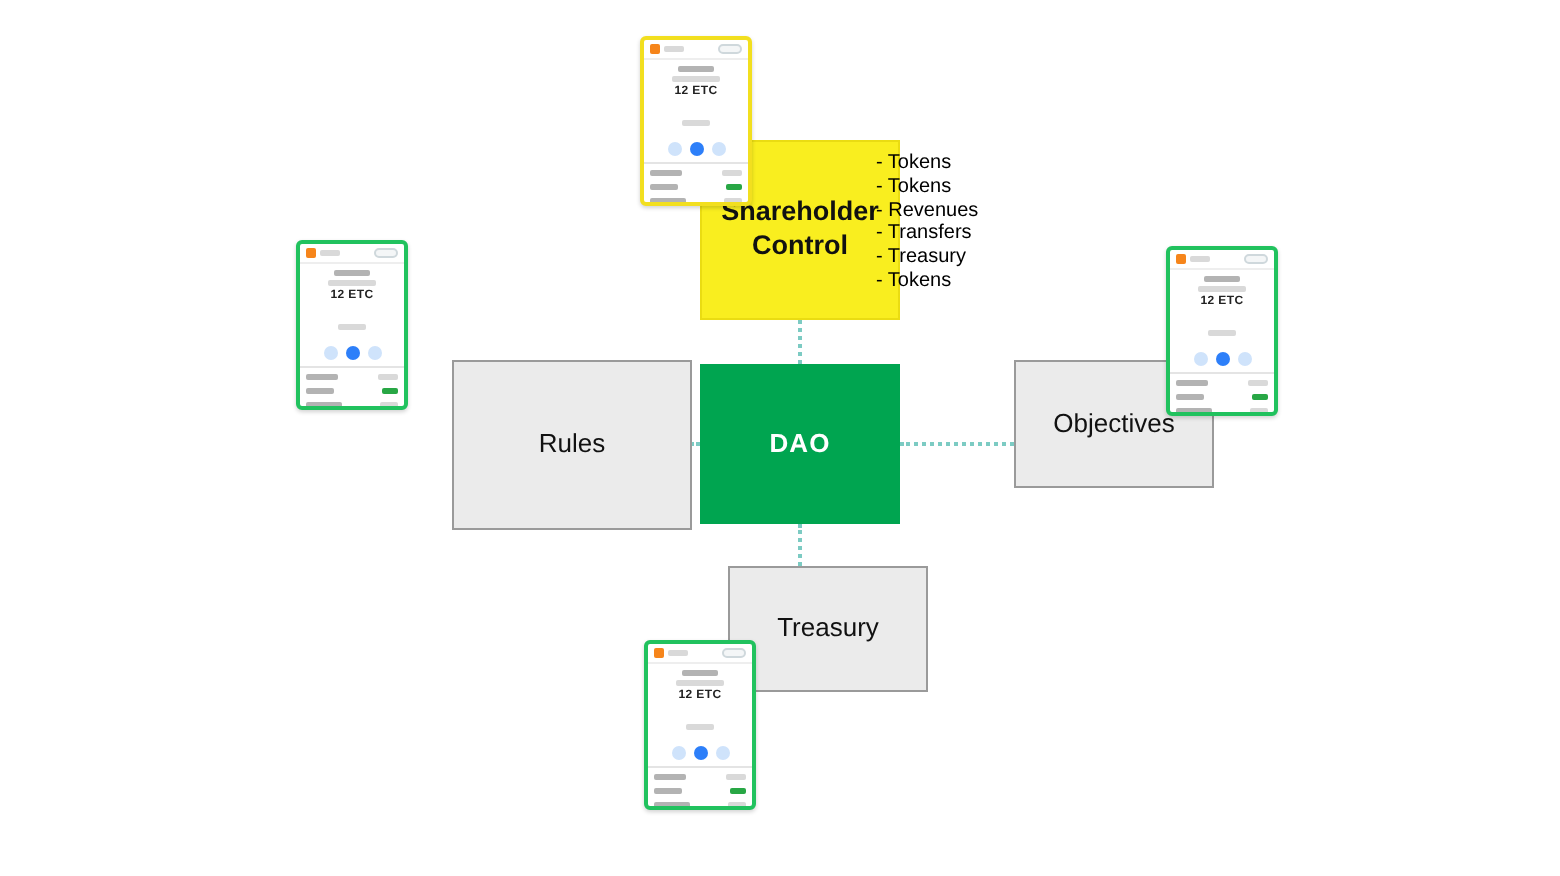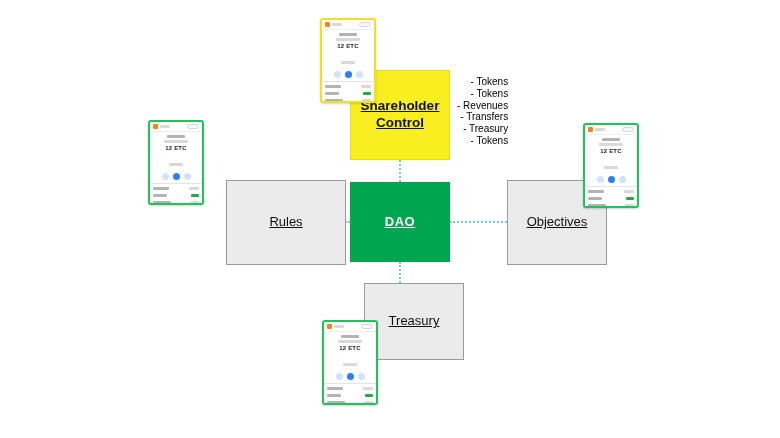--- a/index.html
+++ b/index.html
@@ -18,21 +18,20 @@
   .box {
     position: absolute;
     display: flex;
     align-items: center;
     justify-content: center;
     text-align: center;
     font-size: 13px;
     color: #111111;
     z-index: 2;
     line-height: 1.25;
-    text-decoration: underline;
   }
   #box-shareholder {
     left: 350px; top: 70px; width: 100px; height: 90px;
     background: #f9ee1f;
     border: 1px solid #eadc12;
     font-weight: bold;
     font-size: 13.5px;
     padding: 0 10px;
   }
   #box-dao {
@@ -41,33 +40,32 @@
     border: 1px solid #00a550;
     color: #ffffff;
     font-weight: bold;
     letter-spacing: .5px;
   }
   #box-rules, #box-objectives, #box-treasury {
     background: #ebebeb;
     border: 1px solid #9a9a9a;
   }
   #box-rules      { left: 190px; top: 180px; width: 120px; height: 85px; margin-left: 36px; }
-  #box-objectives { left: 507px; top: 180px; width: 100px; height: 85px; }
-  #box-treasury   { left: 364px; top: 283px; width: 100px; height: 77px; }
+  #box-objectives { left: 507px; top: 180px; width: 100px; height: 64px; }
+  #box-treasury   { left: 364px; top: 283px; width: 100px; height: 63px; }
 
   
   .features {
     position: absolute;
-    left: 457px; top: 76px;
+    left: 438px; top: 76px;
     font-size: 10px;
     line-height: 11.8px;
     color: #000000;
     z-index: 2;
     white-space: nowrap;
-    text-align: right;
   }
 
   
   .conn { position: absolute; z-index: 1; }
   .conn-h { border-top: 2px dotted #7ccbc3; height: 0; }
   .conn-v { border-left: 2px dotted #7ccbc3; width: 0; }
   #conn-left   { left: 290px; top: 221px; width: 60px; }
   #conn-right  { left: 450px; top: 221px; width: 57px; }
   #conn-top    { left: 399px; top: 160px; height: 22px; }
   #conn-bottom { left: 399px; top: 262px; height: 21px; }

